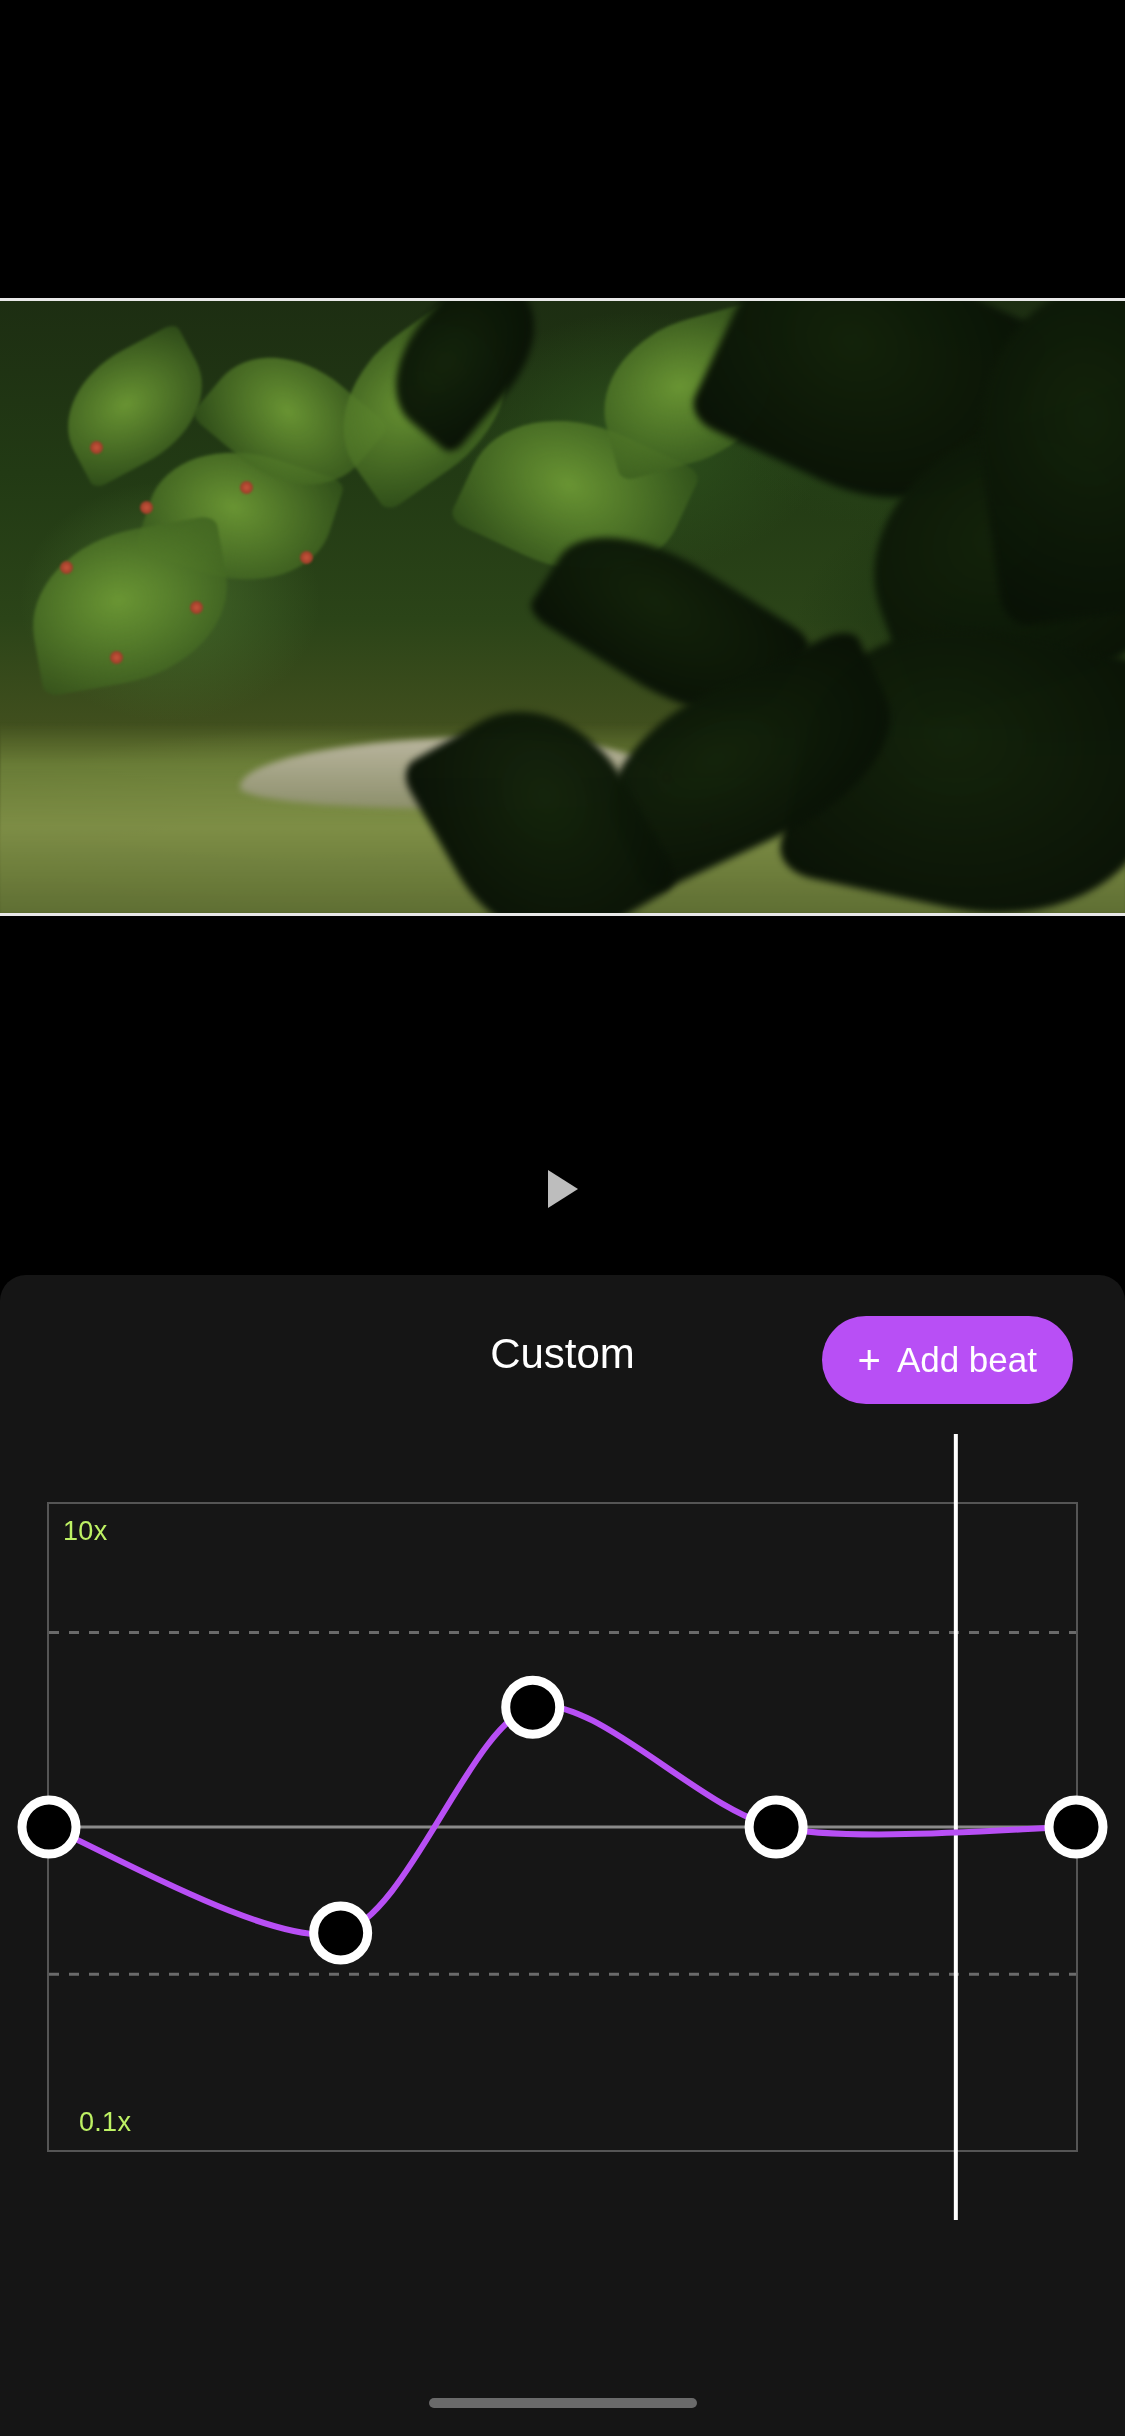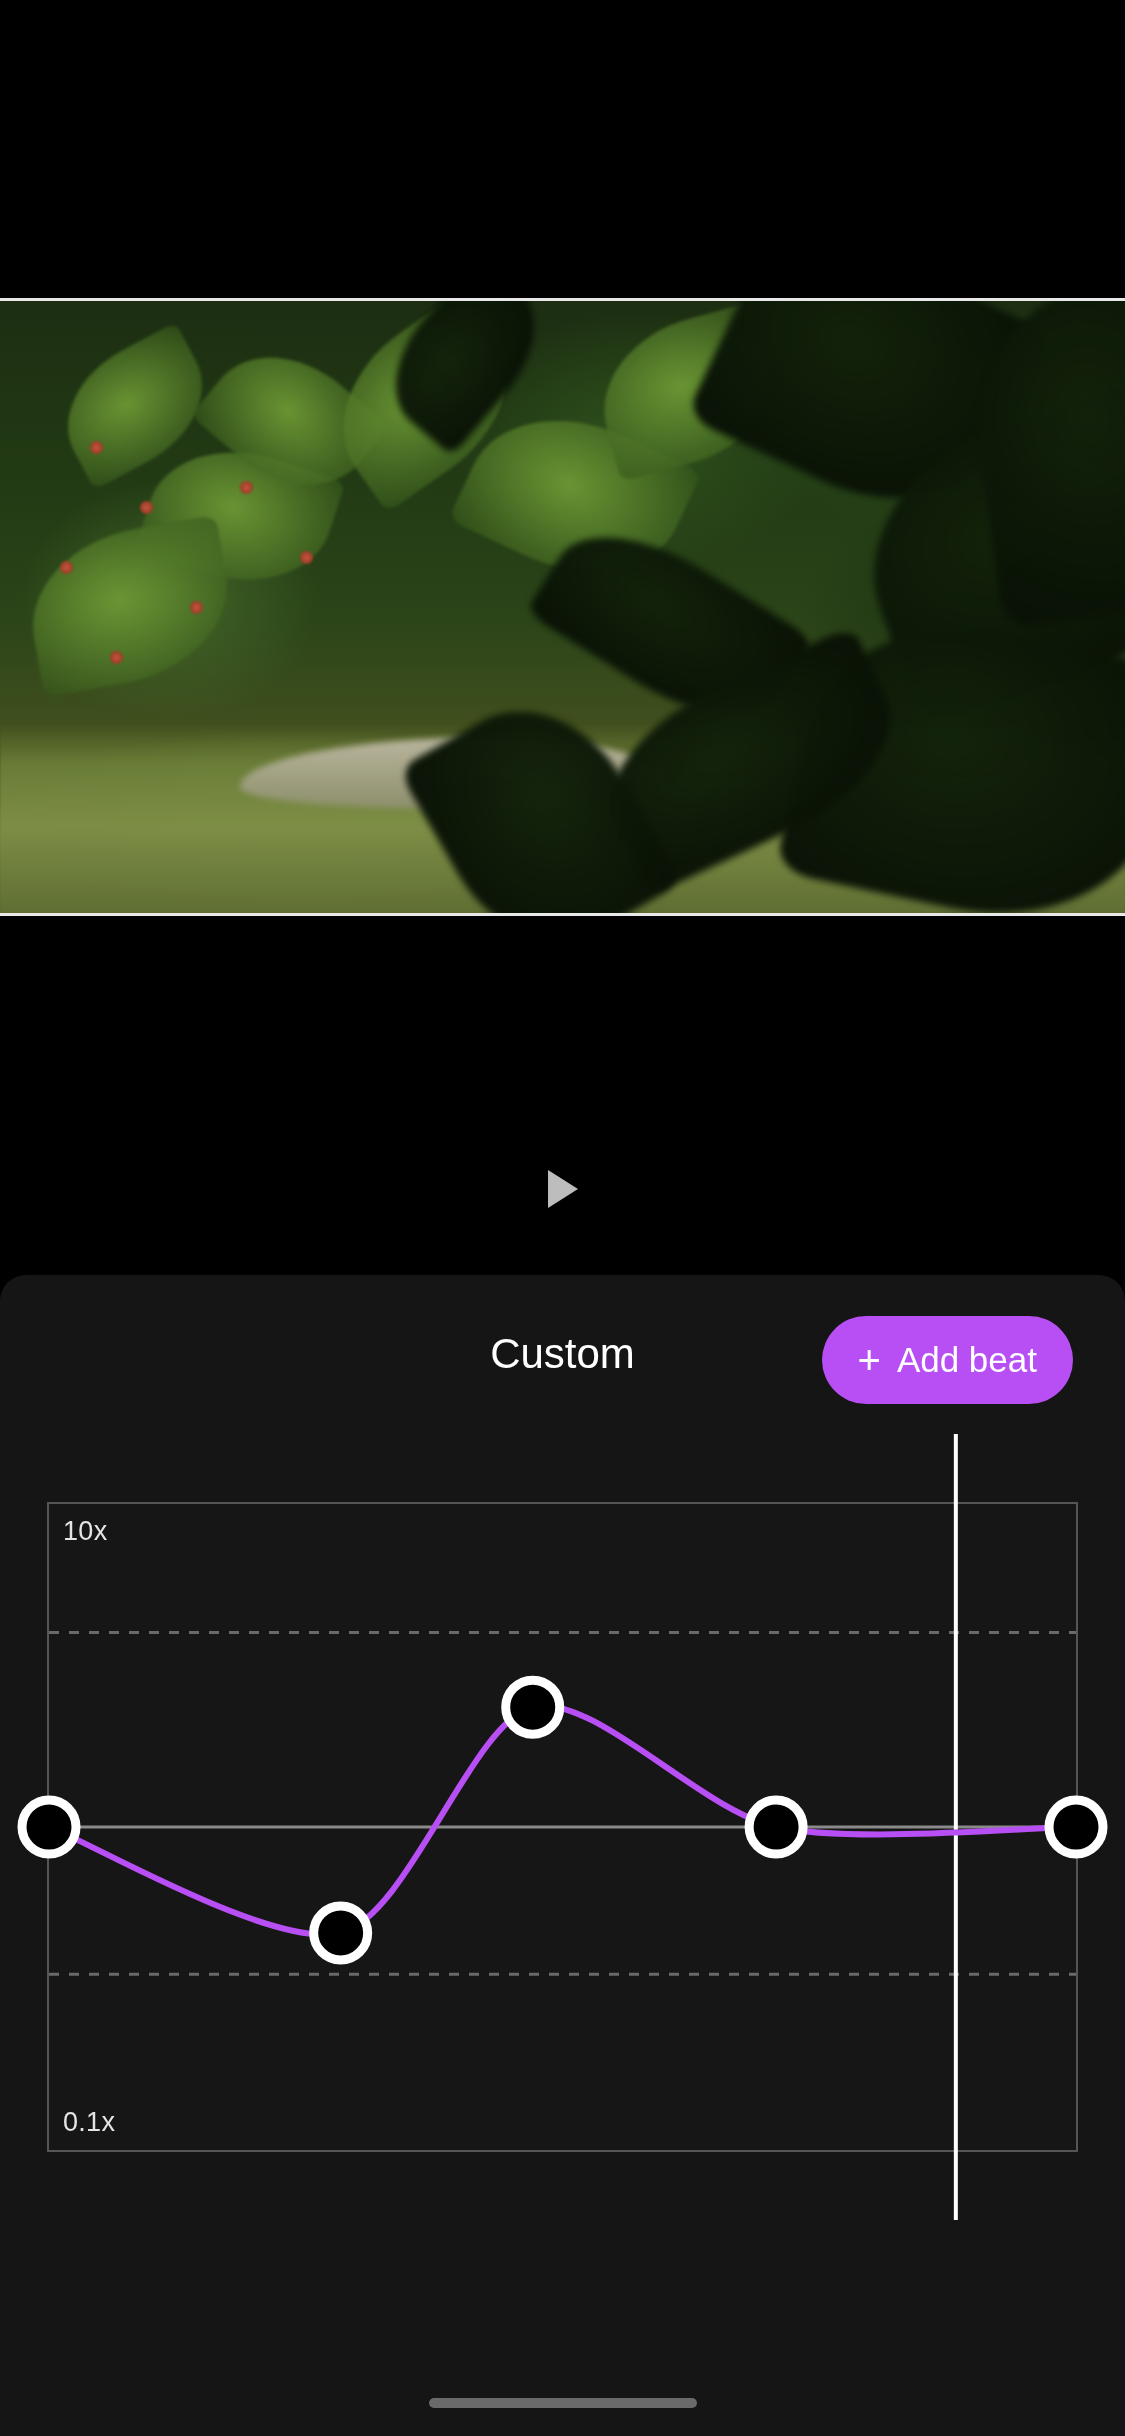--- a/index.html
+++ b/index.html
@@ -102,24 +102,24 @@
 
   
   .graph {
     position:absolute; left:47px; top:227px;
     width:1031px; height:650px;
     border:2px solid #555;
     background:#161616;
   }
   .graph svg { position:absolute; inset:0; overflow:visible; }
   .axis-label {
-    position:absolute; color:#e5e5e5; font-size:27px; letter-spacing:.3px;
+    position:absolute; color:#bef264; font-size:27px; letter-spacing:.3px;
   }
   .axis-top { left:14px; top:12px; }
-  .axis-bottom { left:14px; bottom:12px; }
+  .axis-bottom { left:30px; bottom:12px; }
 
   .home-indicator {
     position:absolute; left:50%; transform:translateX(-50%);
     bottom:28px; width:268px; height:10px; border-radius:5px; background:#6a6a6a;
   }
 </style>
 </head>
 <body>
 
 <div id="app">

